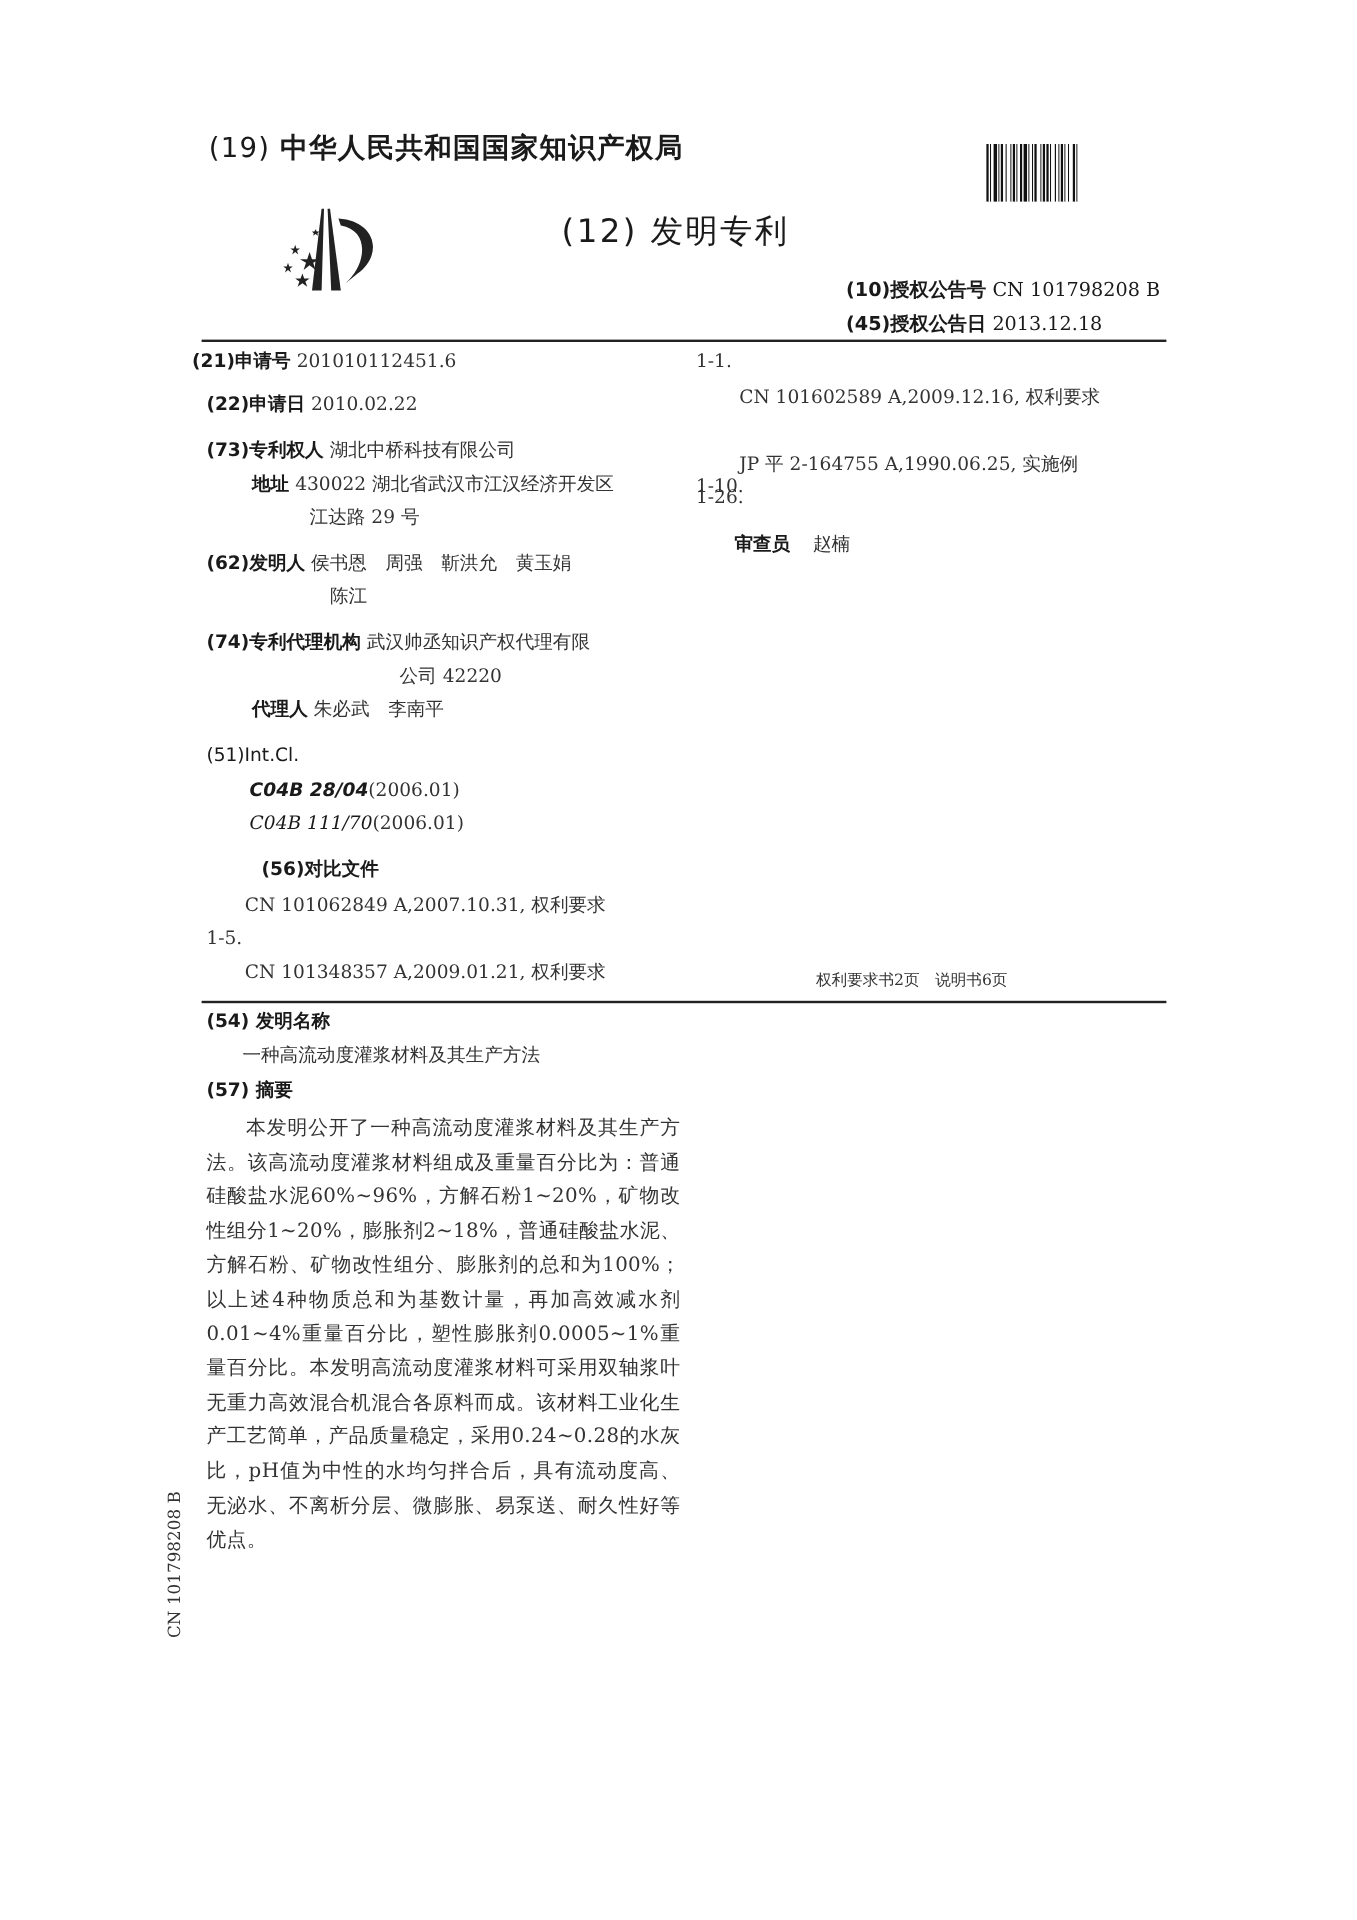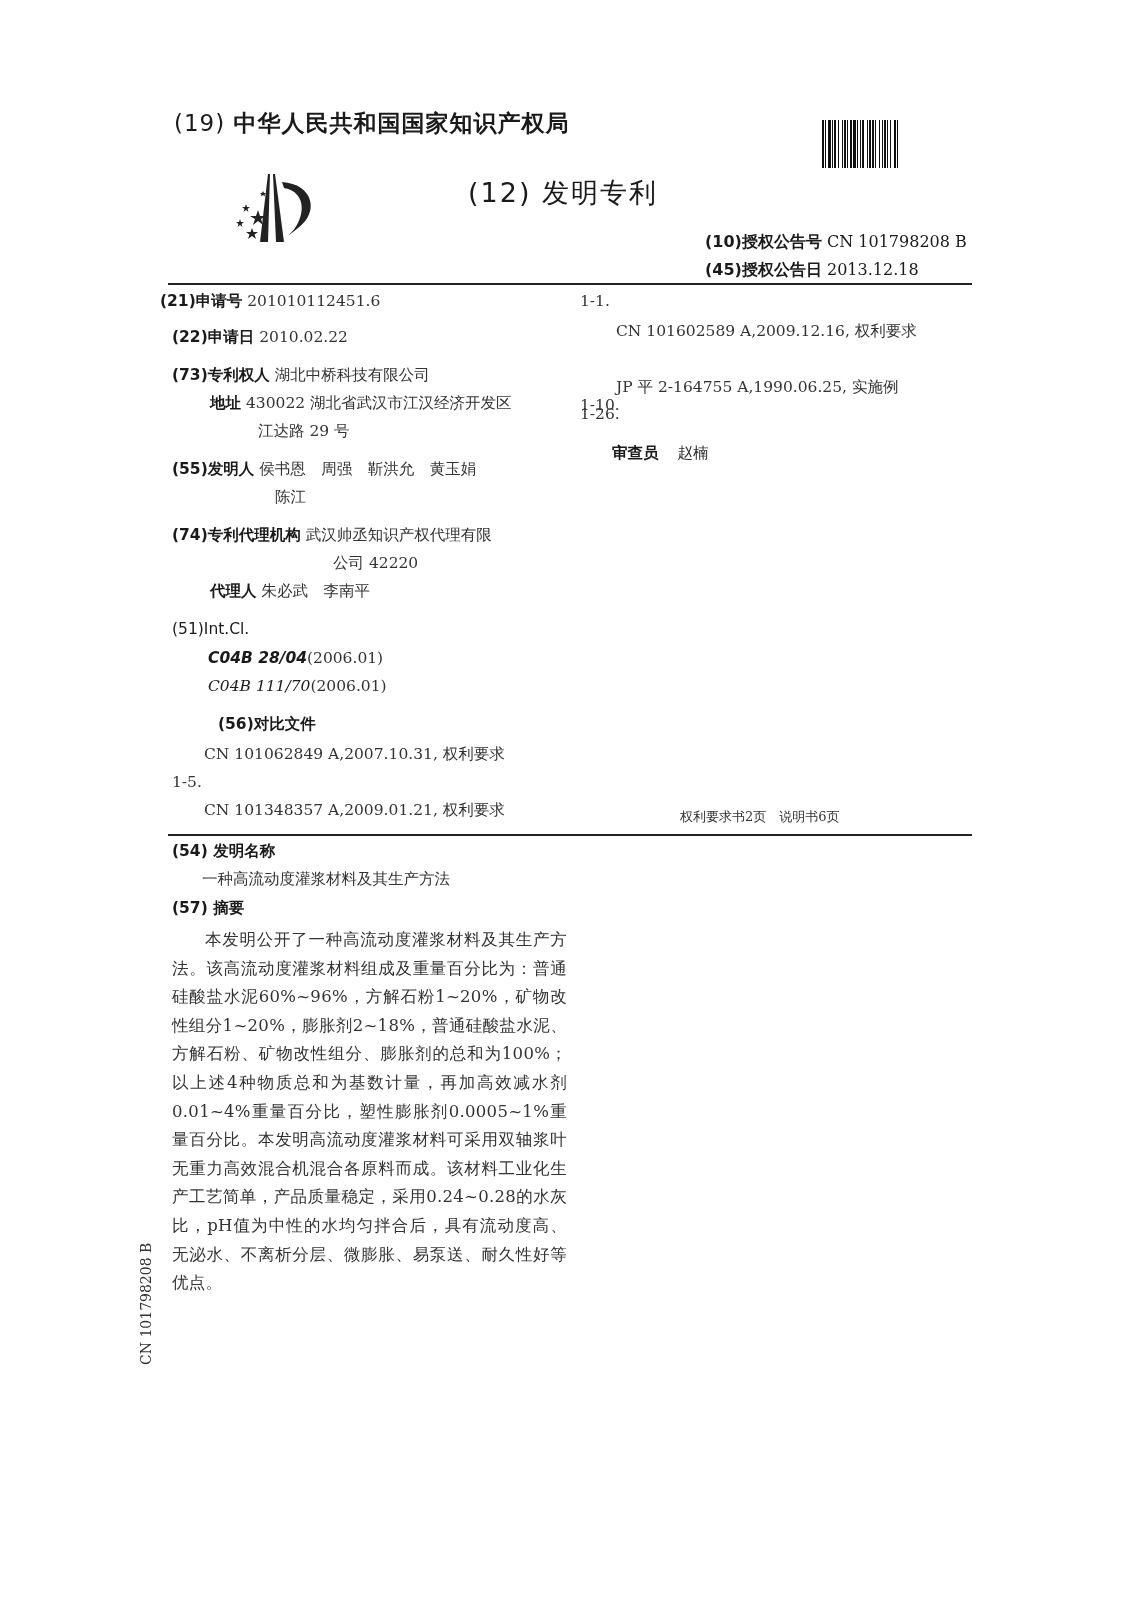--- a/index.html
+++ b/index.html
@@ -129,21 +129,21 @@
   <span class="lab">(73)专利权人</span>
   <span class="val">湖北中桥科技有限公司</span>
 </div>
 <div class="abs f" style="left:210px; top:392px;">
   <span class="lab">地址</span>
   <span class="val">430022 湖北省武汉市江汉经济开发区</span>
 </div>
 <div class="abs f val" style="left:258px; top:420px;">江达路 29 号</div>
 
 <div class="abs f" style="left:172px; top:458px;">
-  <span class="lab">(55)发明人</span>
+  <span class="lab">(62)发明人</span>
   <span class="val">侯书恩　周强　靳洪允　黄玉娟</span>
 </div>
 <div class="abs f val" style="left:275px; top:486px;">陈江</div>
 
 <div class="abs f" style="left:172px; top:524px;">
   <span class="lab">(74)专利代理机构</span>
   <span class="val">武汉帅丞知识产权代理有限</span>
 </div>
 <div class="abs f val" style="left:333px; top:552px;">公司 42220</div>
 

